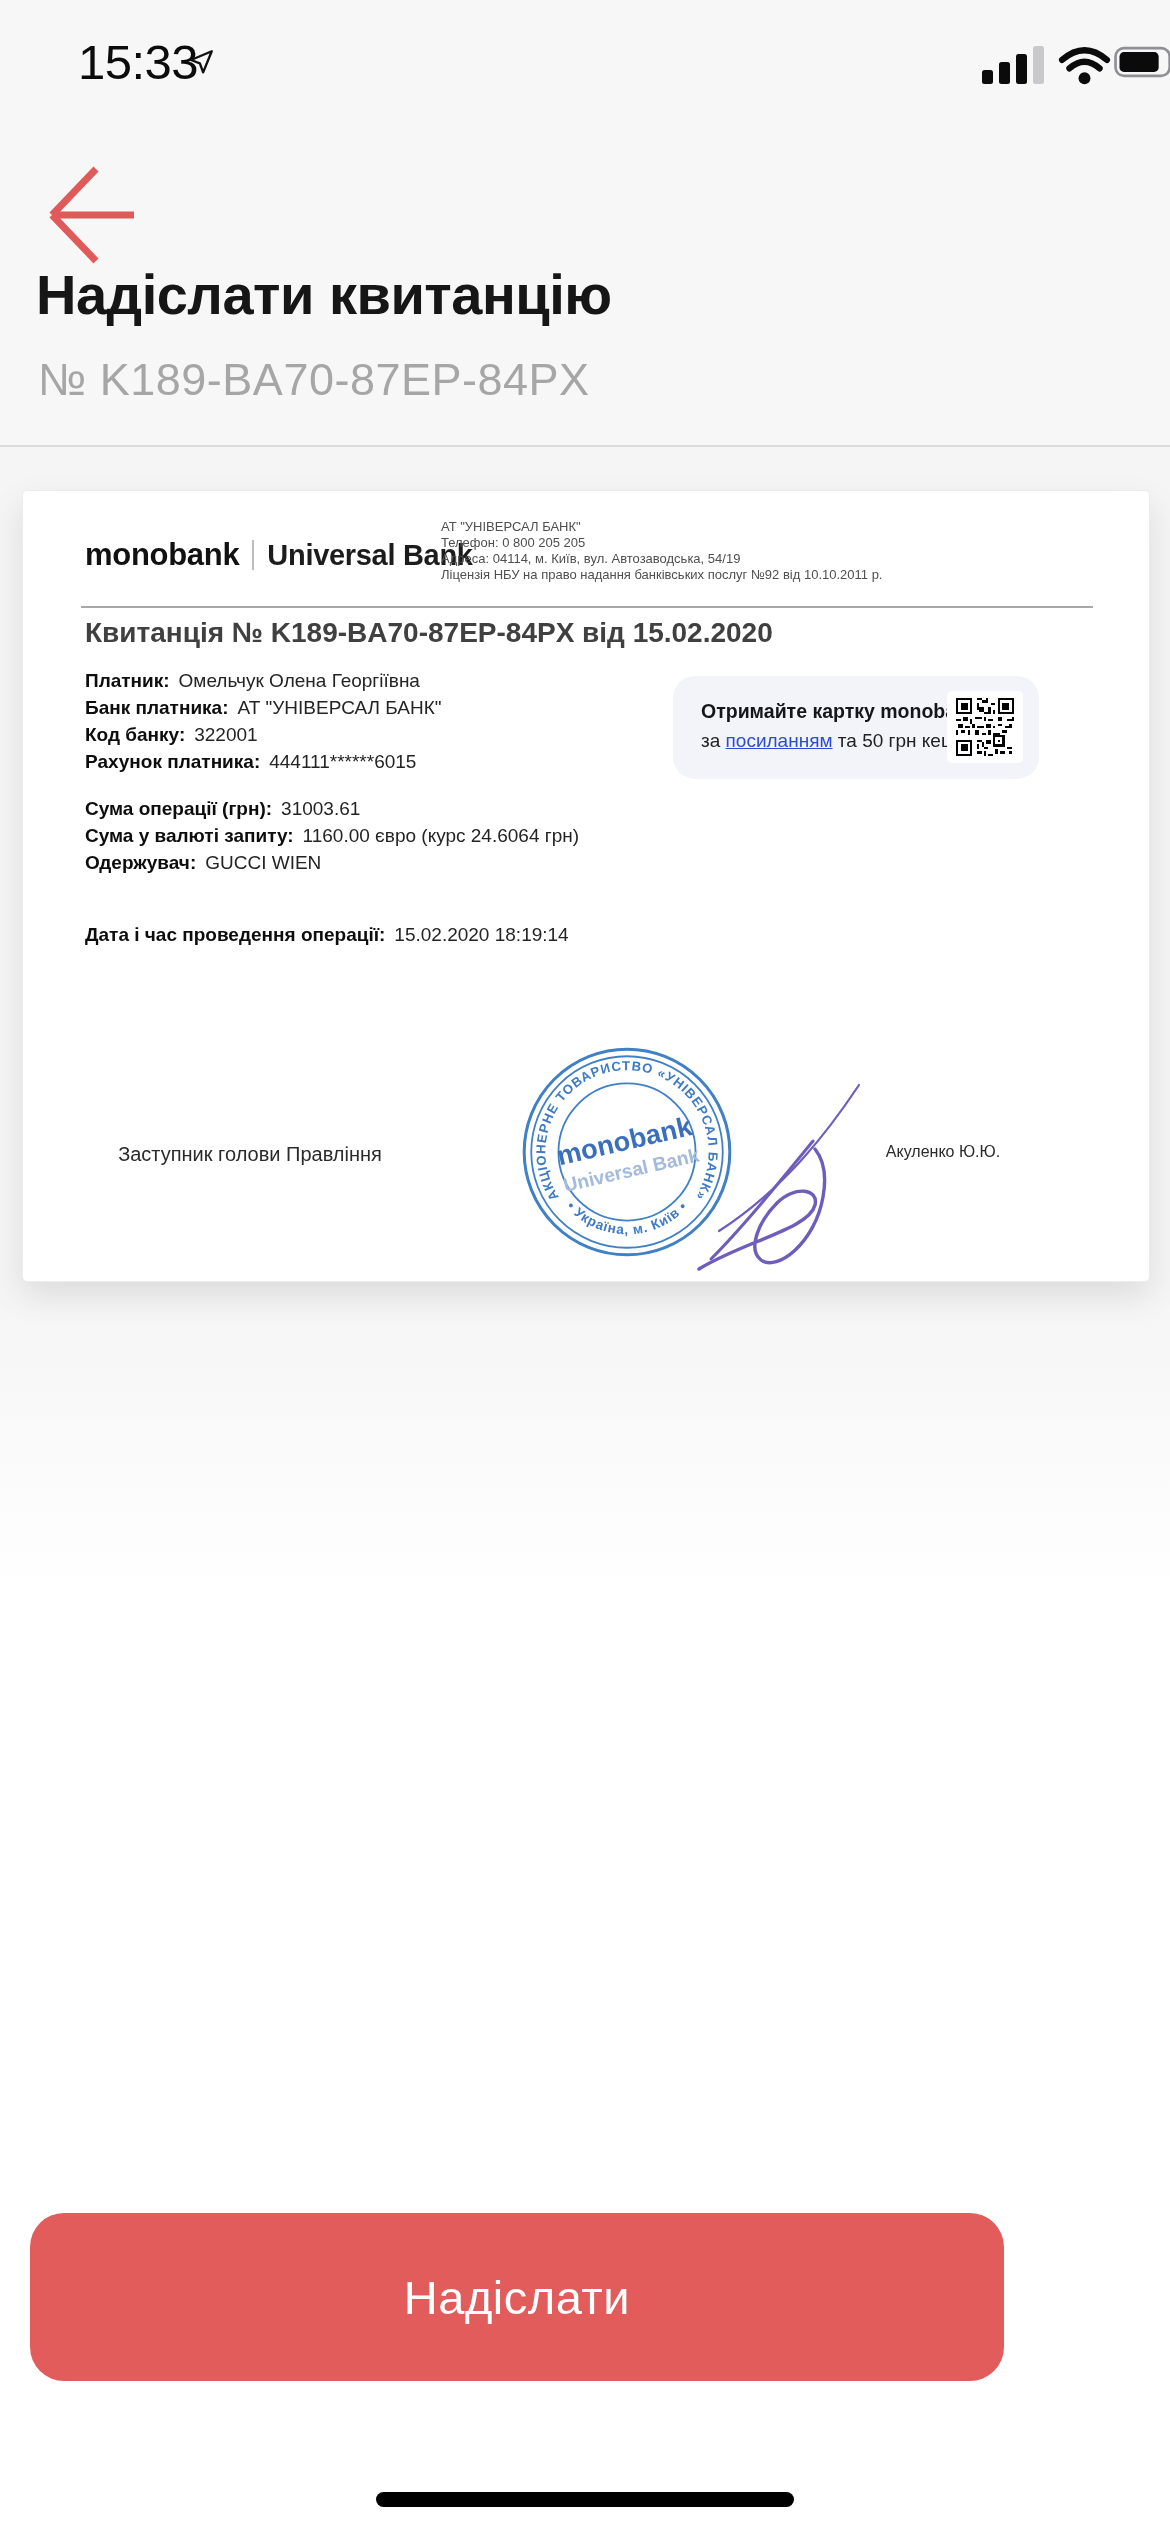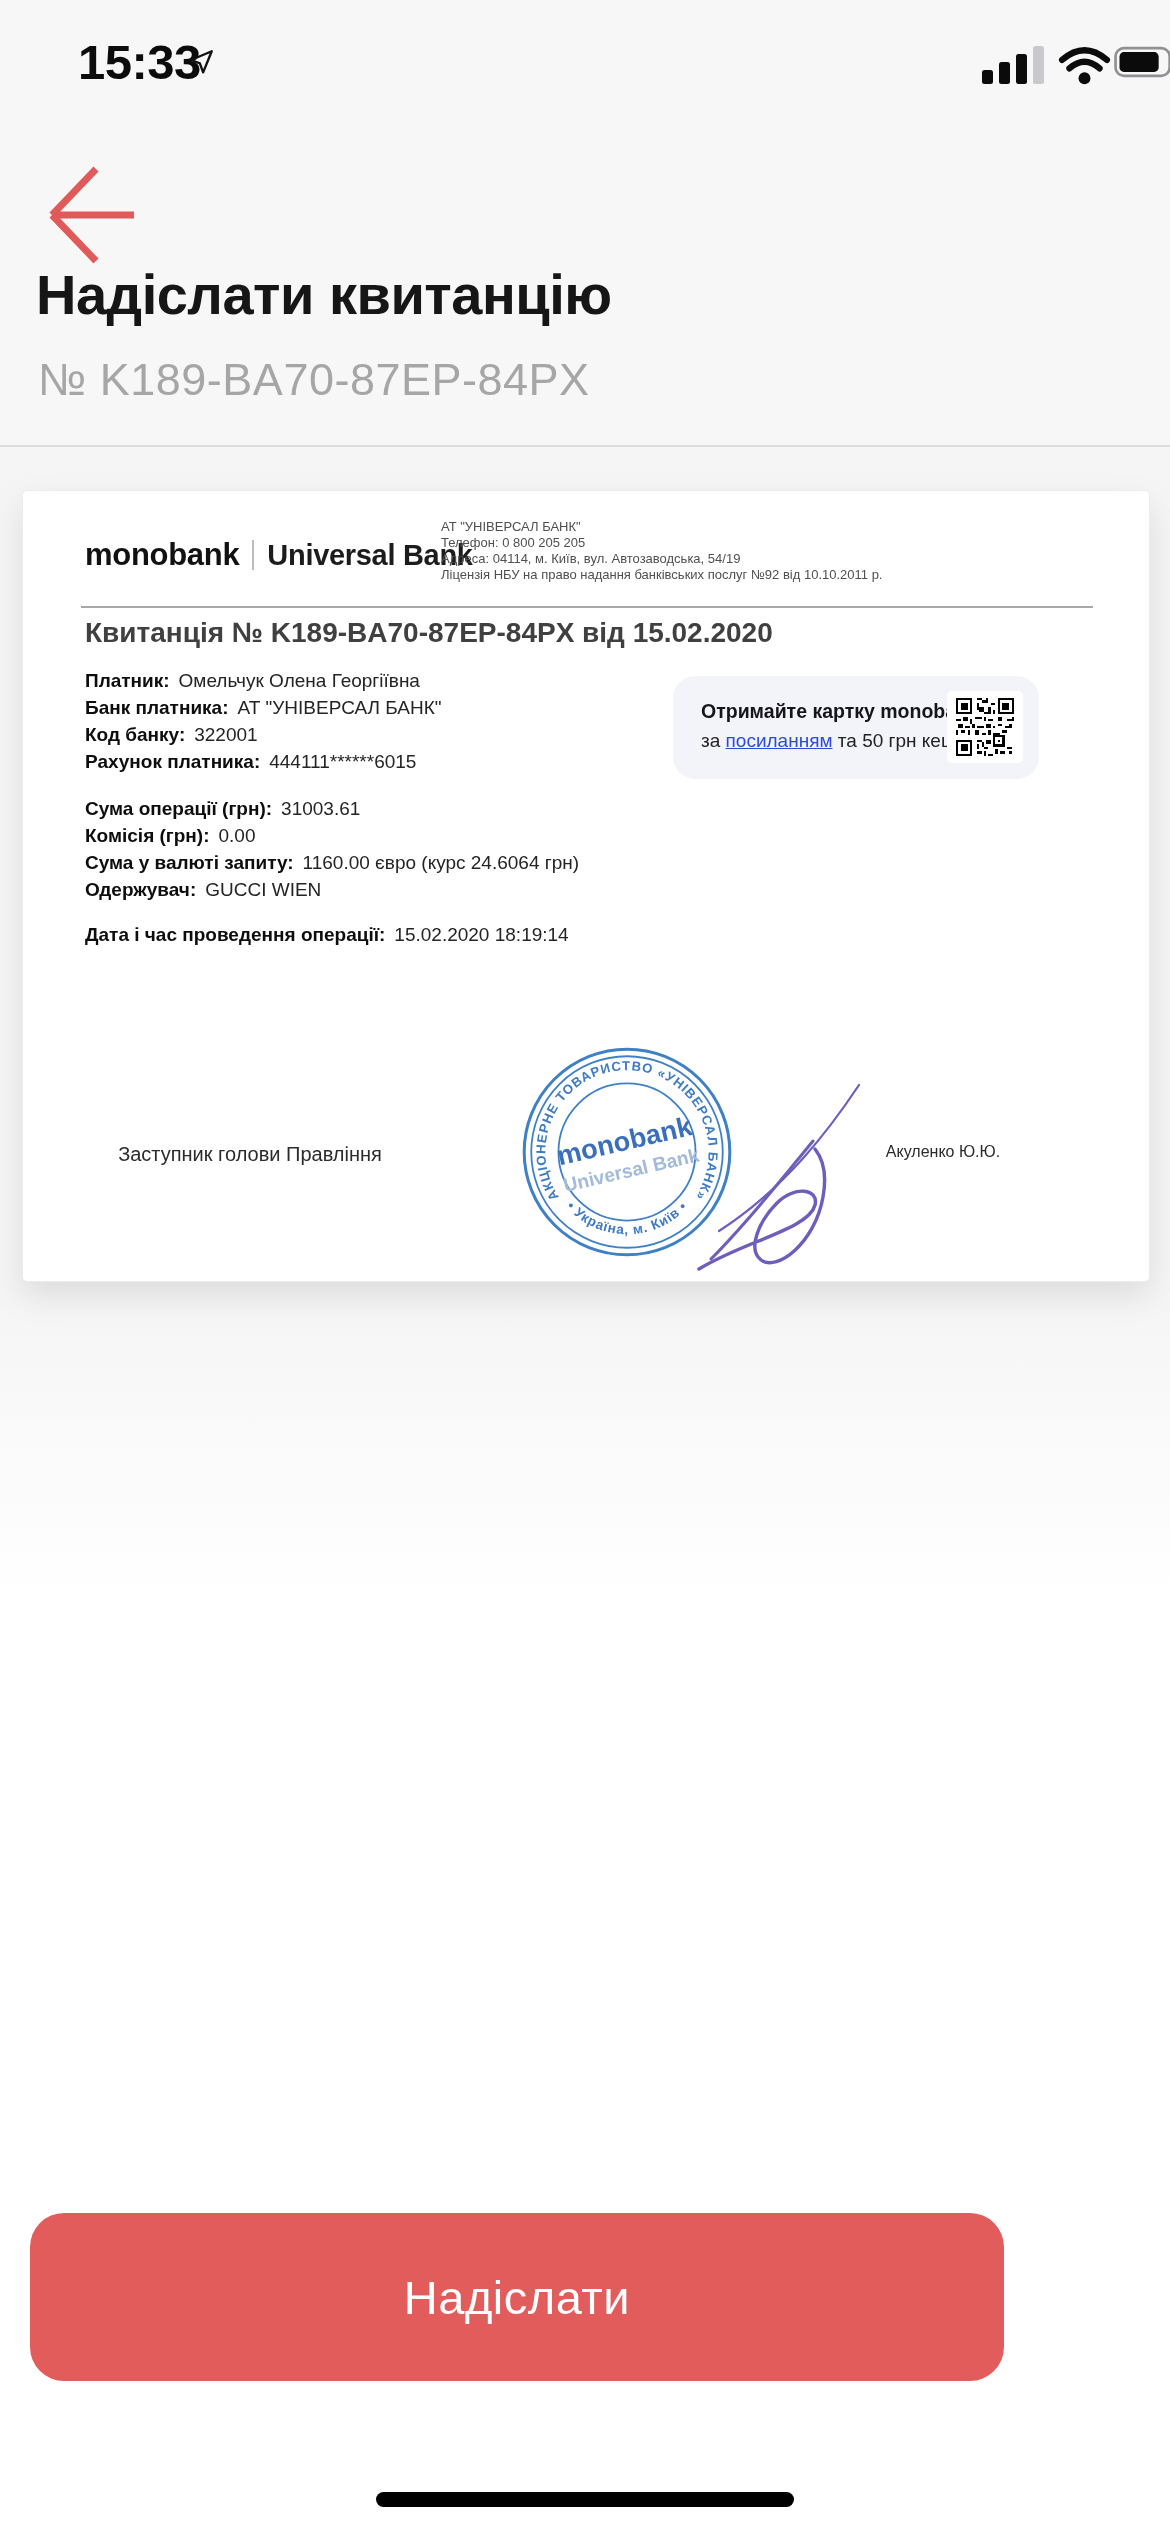--- a/index.html
+++ b/index.html
@@ -9,21 +9,21 @@
     font-family:"Liberation Sans","DejaVu Sans",sans-serif;
     -webkit-font-smoothing:antialiased;
   }
   
   .bg-top{position:absolute;left:0;top:0;width:100%;height:447px;background:#F7F7F7;}
   .bg-mid{position:absolute;left:0;top:447px;width:100%;height:1153px;
     background:linear-gradient(180deg,#F5F5F6 0%,#F5F5F6 73%,#FFFFFF 100%);}
   .header-divider{position:absolute;left:0;top:445px;width:100%;height:2px;background:#DCDCDC;}
 
   
-  .time{position:absolute;left:78px;top:34px;font-size:49px;font-weight:700;color:#0c0c0c;letter-spacing:-0.5px;}
+  .time{position:absolute;left:78px;top:34px;font-size:49px;font-weight:400;color:#0c0c0c;letter-spacing:-0.5px;}
   .loc-icon{position:absolute;left:186px;top:47px;}
   .sig-icon{position:absolute;left:982px;top:46px;}
   .wifi-icon{position:absolute;left:1057px;top:44px;}
   .batt-icon{position:absolute;left:1114px;top:46px;}
 
   
   .back-btn{position:absolute;left:42px;top:162px;width:96px;height:106px;cursor:pointer;}
   .page-title{position:absolute;left:36px;top:262px;font-size:56px;font-weight:700;color:#161616;letter-spacing:-0.5px;}
   .page-sub{position:absolute;left:38px;top:354px;font-size:45px;font-weight:400;color:#A6A6A6;letter-spacing:0.5px;}
 
@@ -126,21 +126,20 @@
 
     <div class="fields g1">
       <div class="frow"><b>Платник:</b><span>Омельчук Олена Георгіївна</span></div>
       <div class="frow"><b>Банк платника:</b><span>АТ "УНІВЕРСАЛ БАНК"</span></div>
       <div class="frow"><b>Код банку:</b><span>322001</span></div>
       <div class="frow"><b>Рахунок платника:</b><span>444111******6015</span></div>
     </div>
 
     <div class="fields g2">
       <div class="frow"><b>Сума операції (грн):</b><span>31003.61</span></div>
-      <div class="frow"><b>Комісія (грн):</b><span>0.00</span></div>
       <div class="frow"><b>Сума у валюті запиту:</b><span>1160.00 євро (курс 24.6064 грн)</span></div>
       <div class="frow"><b>Одержувач:</b><span>GUCCI WIEN</span></div>
     </div>
 
     <div class="fields gdate">
       <div class="frow"><b>Дата і час проведення операції:</b><span>15.02.2020 18:19:14</span></div>
     </div>
 
     <div class="promo">
       <div class="promo-text">

